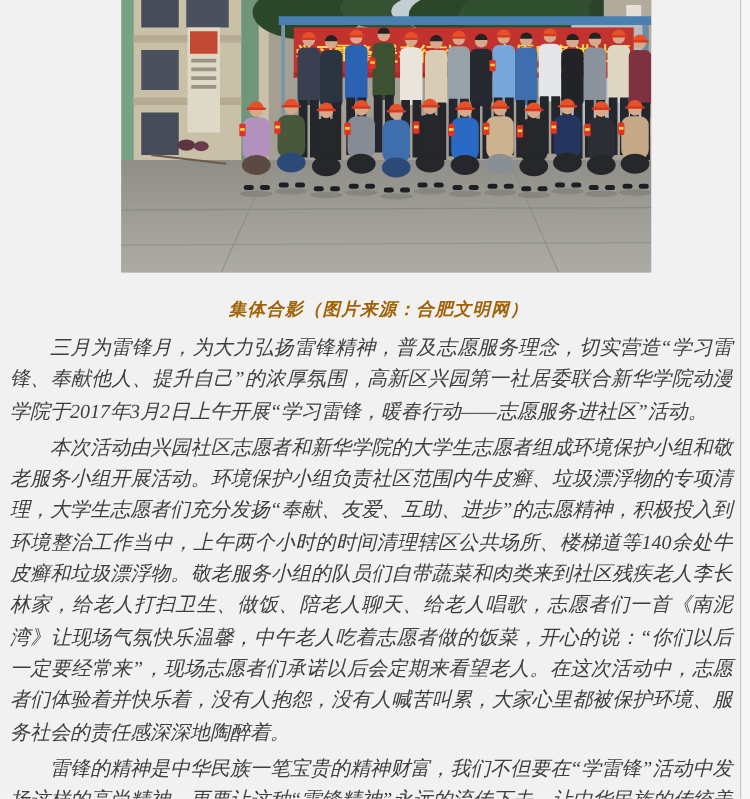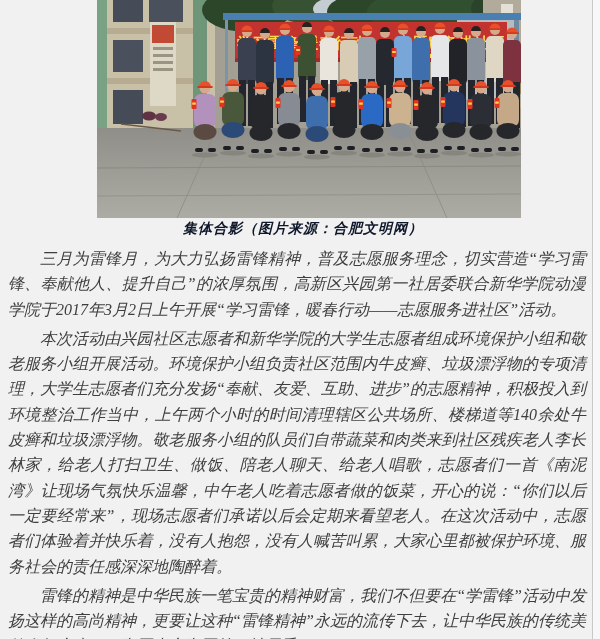--- a/index.html
+++ b/index.html
@@ -11,23 +11,23 @@
   .page{
     position:absolute;left:0;top:0;width:592px;height:639px;
     background:#f1f1f1;border-right:1px solid #c9c9c9;
   }
   .photo-wrap{
     margin-left:97px;width:424px;height:218px;overflow:hidden;
     background:#a9a79e;
   }
   .photo-wrap svg{display:block;}
   .caption{
-    margin-top:2px;padding-left:14px;text-align:center;
+    margin-top:22px;padding-left:14px;text-align:center;
     font-size:14px;font-weight:bold;font-style:italic;
-    color:#0f172a;letter-spacing:1px;line-height:18px;
+    color:#a16207;letter-spacing:1px;line-height:18px;
   }
   .article{margin:8px 6px 0 8px;}
   .article p{
     margin:4px 0 0 0;text-indent:2em;
     font-size:16px;line-height:25.3px;color:#3e3e3e;
     text-align:justify;
     font-style:italic;
   }
   .article p:first-child{margin-top:0;}
 </style>

